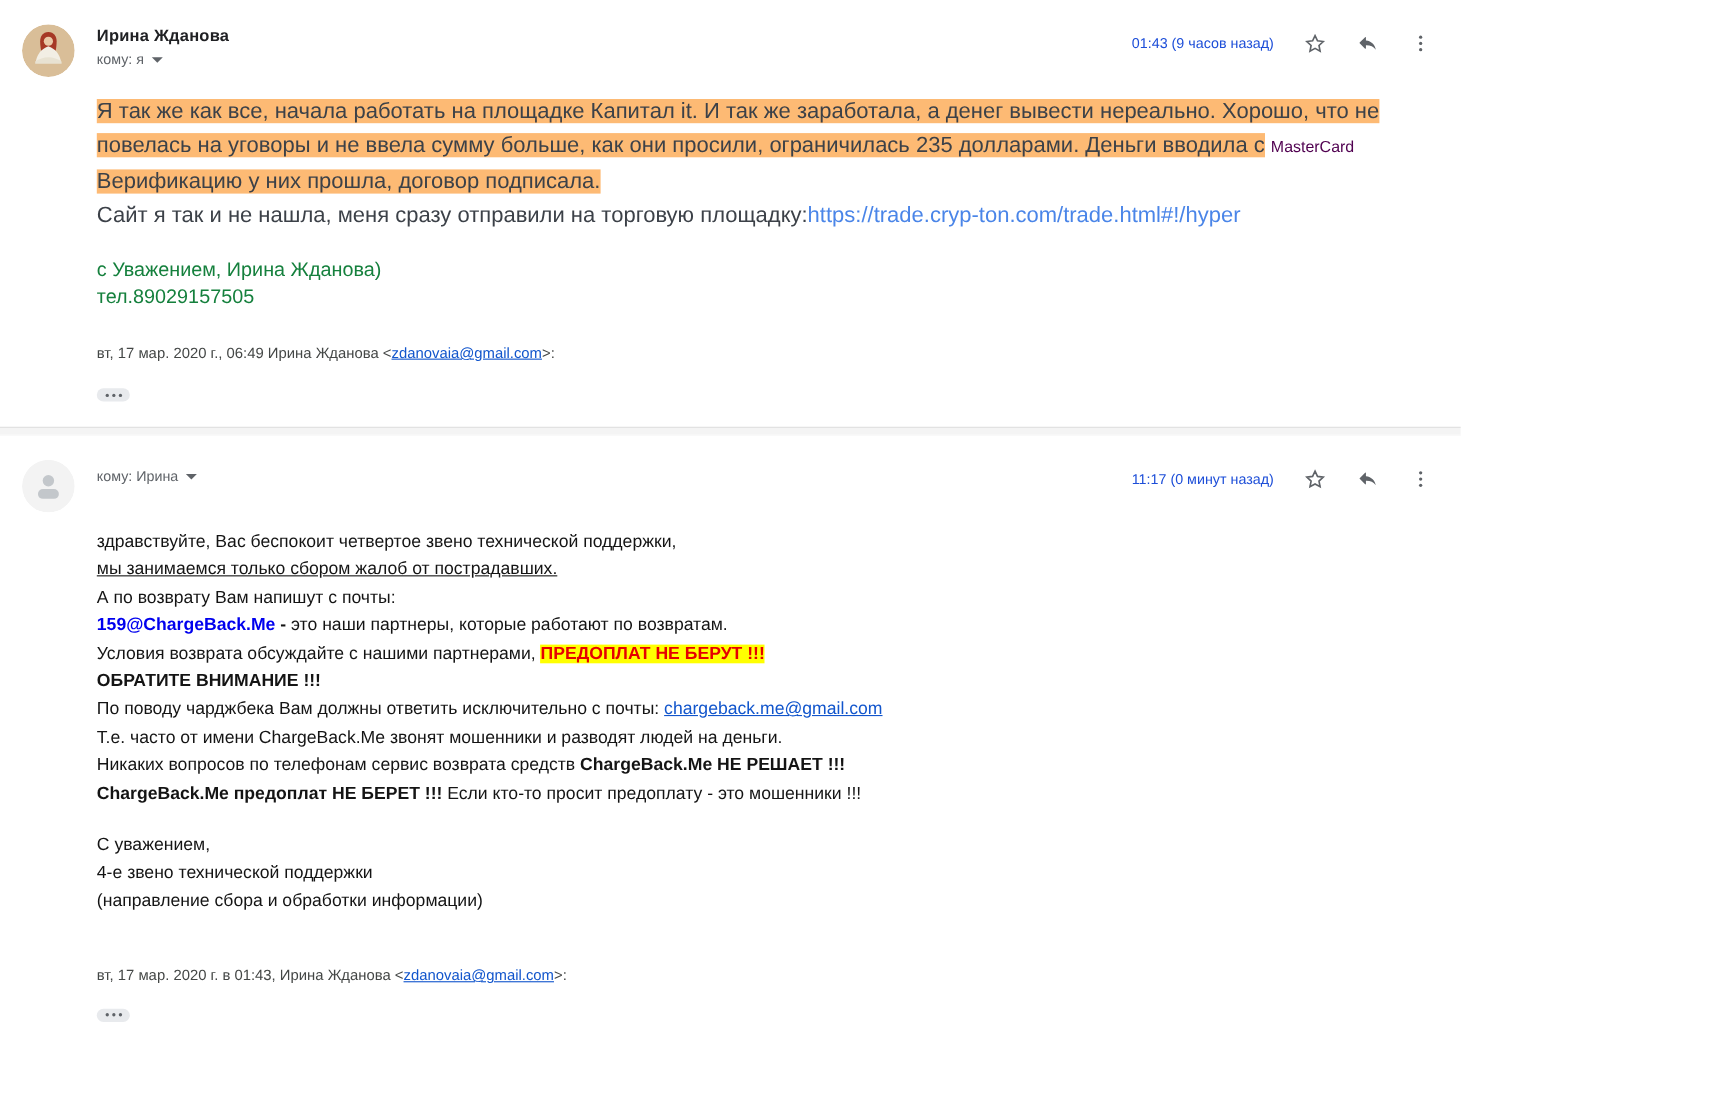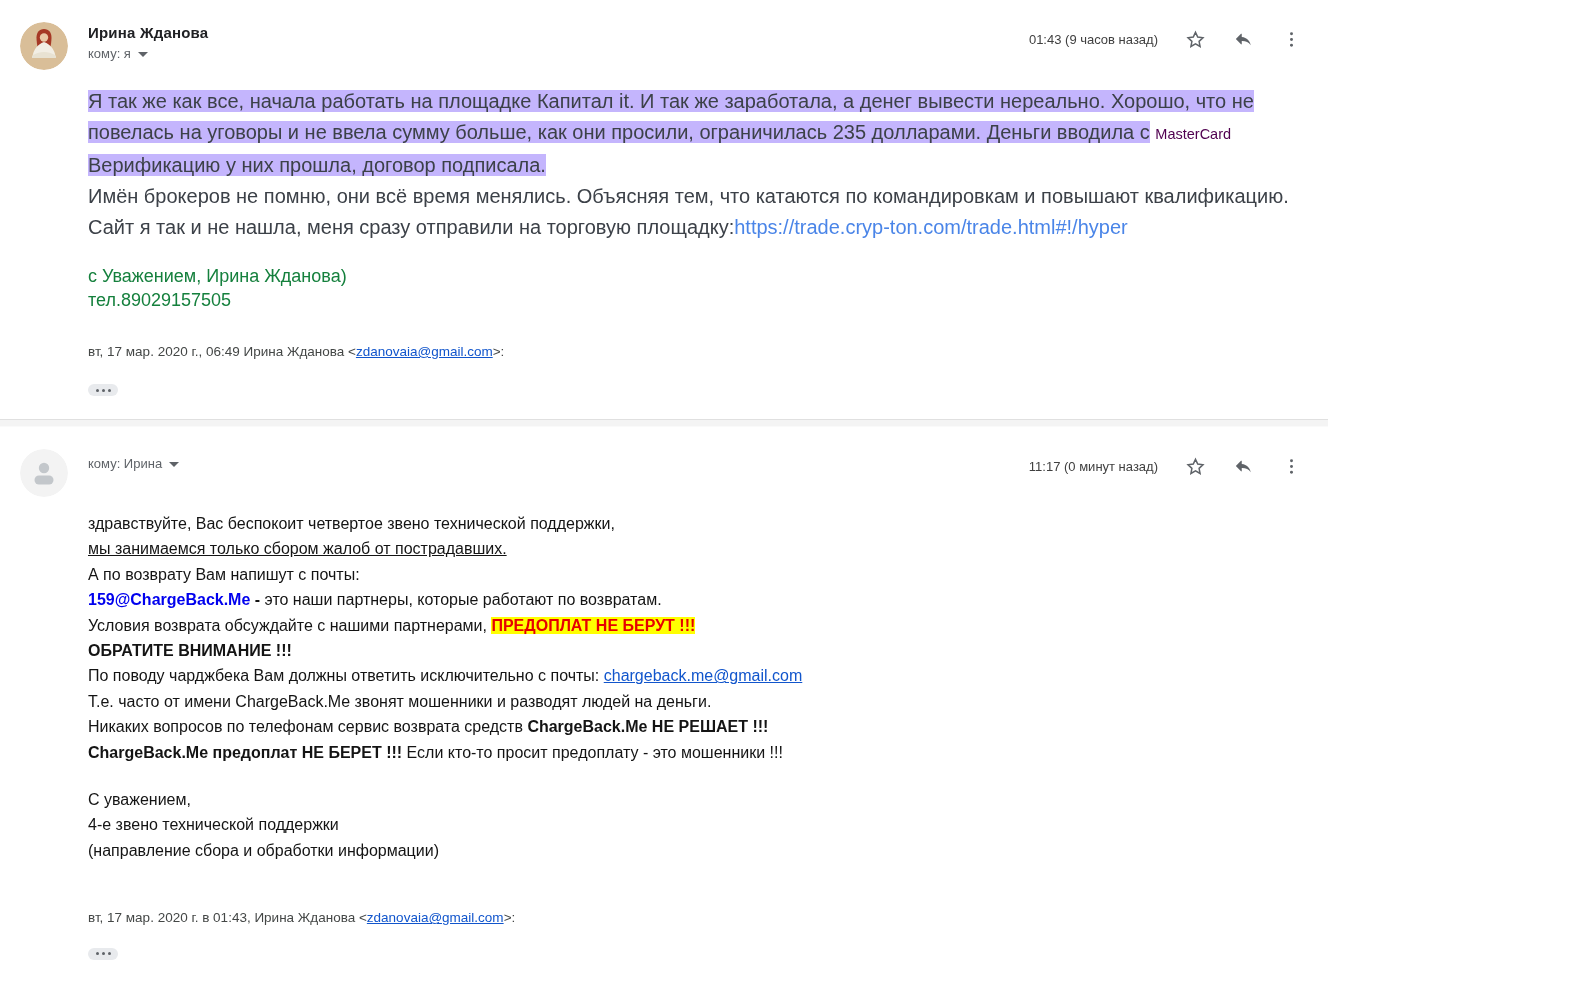--- a/index.html
+++ b/index.html
@@ -7,26 +7,26 @@
   .page { width:1328px; min-height:995px; background:#fff; overflow:hidden; }
 
   
   .email-header { display:flex; align-items:flex-start; padding:22px 26px 0 20px; }
   .avatar { width:48px; height:48px; border-radius:50%; overflow:hidden; flex:0 0 48px; }
   .sender-col { margin-left:20px; flex:1 1 auto; padding-top:2px; }
   .sender { font-size:15px; font-weight:bold; color:#202124; letter-spacing:.2px; }
   .recipient-row { margin-top:5px; font-size:13px; color:#5f6368; display:inline-flex; align-items:center; cursor:pointer; }
   .caret { width:0; height:0; border-left:5px solid transparent; border-right:5px solid transparent; border-top:5px solid #5f6368; margin-left:7px; margin-top:2px; }
   .meta { display:flex; align-items:center; gap:26px; padding-top:6px; }
-  .time { font-size:13px; color:#404040; white-space:nowrap; }
+  .time { font-size:13px; color:#1d4ed8; white-space:nowrap; }
   .icon-btn { display:inline-flex; align-items:center; justify-content:center; width:22px; height:22px; cursor:pointer; }
 
   
   .body1 { margin:16px 30px 0 88px; font-size:20px; line-height:31px; color:#3c4148; max-width:1462px; }
-  .hl { background:#c4b5fd; }
+  .hl { background:#fdba74; }
   .mastercard { color:#500050; font-size:14.5px; }
   .trade-link { color:#4a85e8; text-decoration:none; cursor:pointer; }
   .sig-purple { margin-top:21px; font-size:18px; line-height:24px; color:#15803d; }
   .quote-line { margin-top:24px; font-size:13.5px; color:#444746; }
   .quote-line a, .plain-link { color:#1155cc; text-decoration:underline; cursor:pointer; }
   .trim-pill { margin-top:17px; width:30px; height:12px; background:#e8eaed; border-radius:6px;
                display:flex; align-items:center; justify-content:center; gap:3px; cursor:pointer; }
   .trim-pill i { width:3px; height:3px; border-radius:50%; background:#5f6368; display:block; }
 
   .divider { margin-top:23px; height:8px; background:#f4f4f4; border-top:1px solid #e0e0e0; border-bottom:1px solid #fafafa; }
@@ -87,21 +87,20 @@
         </span>
       </div>
     </div>
 
     <div class="body1">
       <div class="para">
         <span class="hl">Я так же как все, начала работать на площадке Капитал it. И так же заработала, а денег вывести нереально. Хорошо, что не повелась на уговоры и не ввела сумму больше, как они просили, ограничилась 235 долларами. Деньги вводила с</span>
         <span class="mastercard">MasterCard</span>
         <span class="hl">Верификацию у них прошла, договор подписала.</span>
       </div>
-      <div class="para">Имён брокеров не помню, они всё время менялись. Объясняя тем, что катаются по командировкам и повышают квалификацию.</div>
       <div class="para">
         <span>Сайт я так и не нашла, меня сразу отправили на торговую площадку:</span><a class="trade-link">https://trade.cryp-ton.com/trade.html#!/hyper</a>
       </div>
 
       <div class="sig-purple">
         <div>с Уважением, Ирина Жданова)</div>
         <div>тел.89029157505</div>
       </div>
 
       <div class="quote-line">

